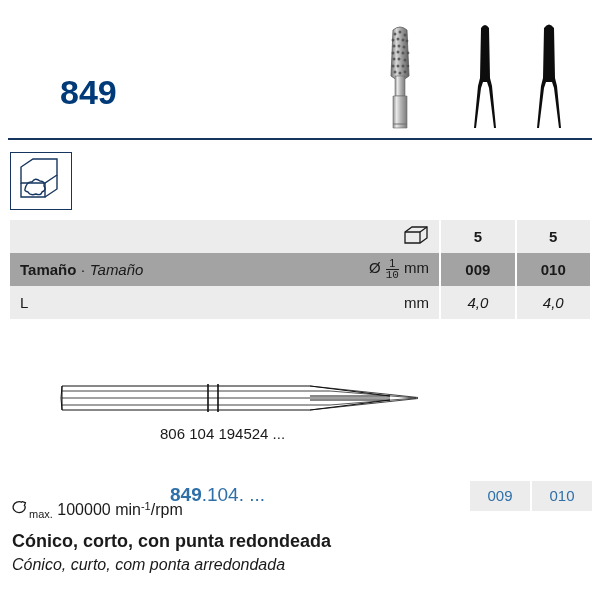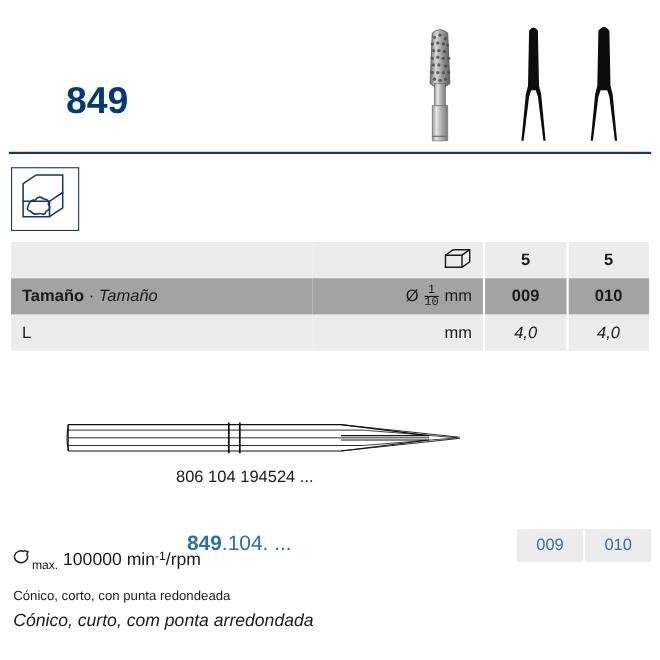--- a/index.html
+++ b/index.html
@@ -203,22 +203,23 @@
     white-space: nowrap;
   }
   .speed-line .rot-icon {
     display: inline-block;
     vertical-align: -2px;
     margin-right: 1px;
   }
   .speed-line .sub { font-size: 11px; vertical-align: -3px; }
   .speed-line .sup { font-size: 11px; vertical-align: 5px; }
   .desc-es {
-    font-size: 12px;
+    font-size: 18px;
     line-height: 24px;
+    font-weight: bold;
   }
   .desc-pt {
     font-size: 16px;
     line-height: 24px;
     font-style: italic;
   }
 </style>
 </head>
 <body>
 

